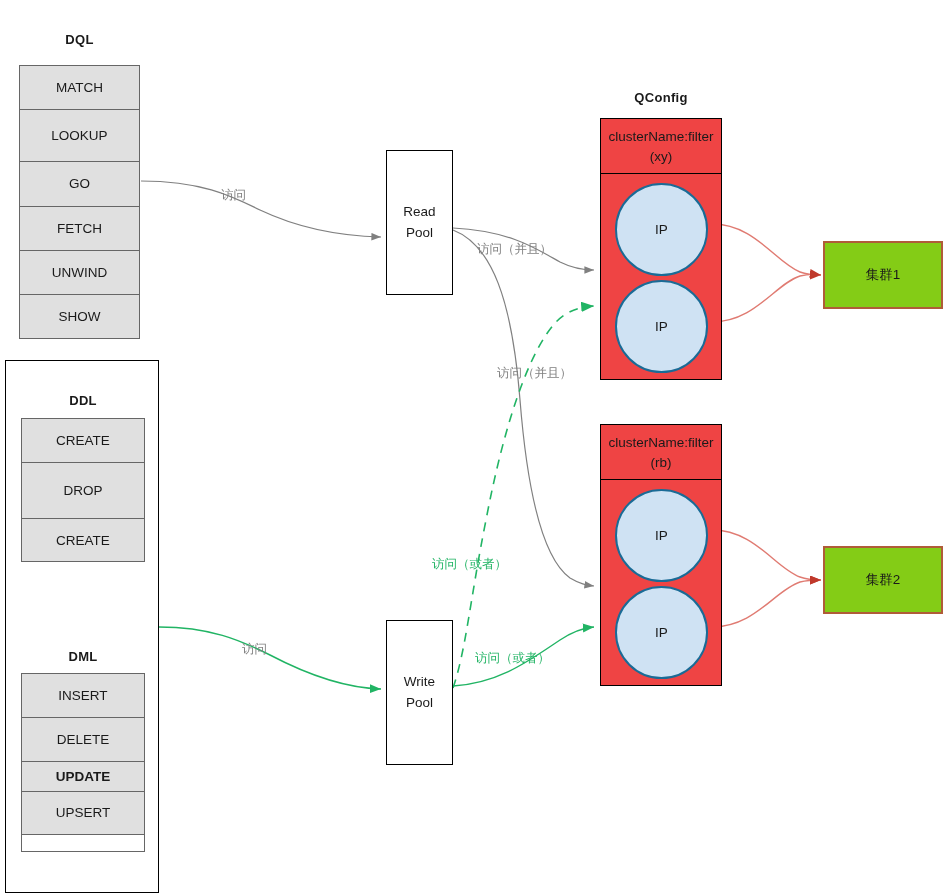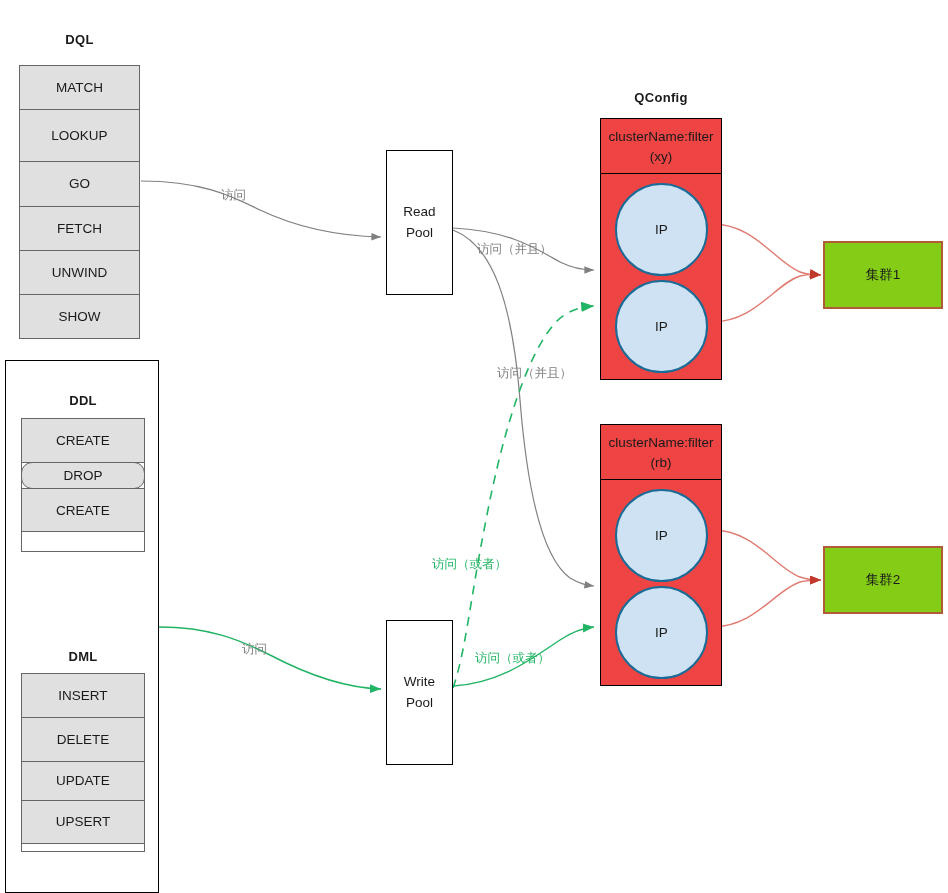--- a/index.html
+++ b/index.html
@@ -160,29 +160,29 @@
     <div class="stack-cell" style="height:45.3px;">FETCH</div>
     <div class="stack-cell" style="height:45.3px;">UNWIND</div>
     <div class="stack-cell" style="height:45.3px;">SHOW</div>
   </div>
 
   <div class="outer-box" style="left:5px; top:360px; width:154px; height:533px;"></div>
 
   <div class="group-title" style="left:21px; top:393px; width:124px;">DDL</div>
   <div class="stack" style="left:21px; top:418px; width:124px; height:134px;text-align:center;">
     <div class="stack-cell" style="height:44.7px;">CREATE</div>
-    <div class="stack-cell" style="height:27px;border-radius:11px;">DROP</div>
+    <div class="stack-cell" style="height:57px;">DROP</div>
     <div class="stack-cell" style="height:44.7px;">CREATE</div>
   </div>
 
   <div class="group-title" style="left:21px; top:649px; width:124px;">DML</div>
   <div class="stack" style="left:21px; top:673px; width:124px; height:179px;">
     <div class="stack-cell" style="height:44.8px;">INSERT</div>
     <div class="stack-cell" style="height:44.8px;">DELETE</div>
-    <div class="stack-cell" style="height:40px;">UPDATE</div>
+    <div class="stack-cell" style="height:31px;font-weight:bold;">UPDATE</div>
     <div class="stack-cell" style="height:44.8px;">UPSERT</div>
   </div>
 
   <div class="pool-box" style="left:386px; top:150px; width:67px; height:145px;">
     <div>Read</div>
     <div>Pool</div>
   </div>
 
   <div class="pool-box" style="left:386px; top:620px; width:67px; height:145px;">
     <div>Write</div>

